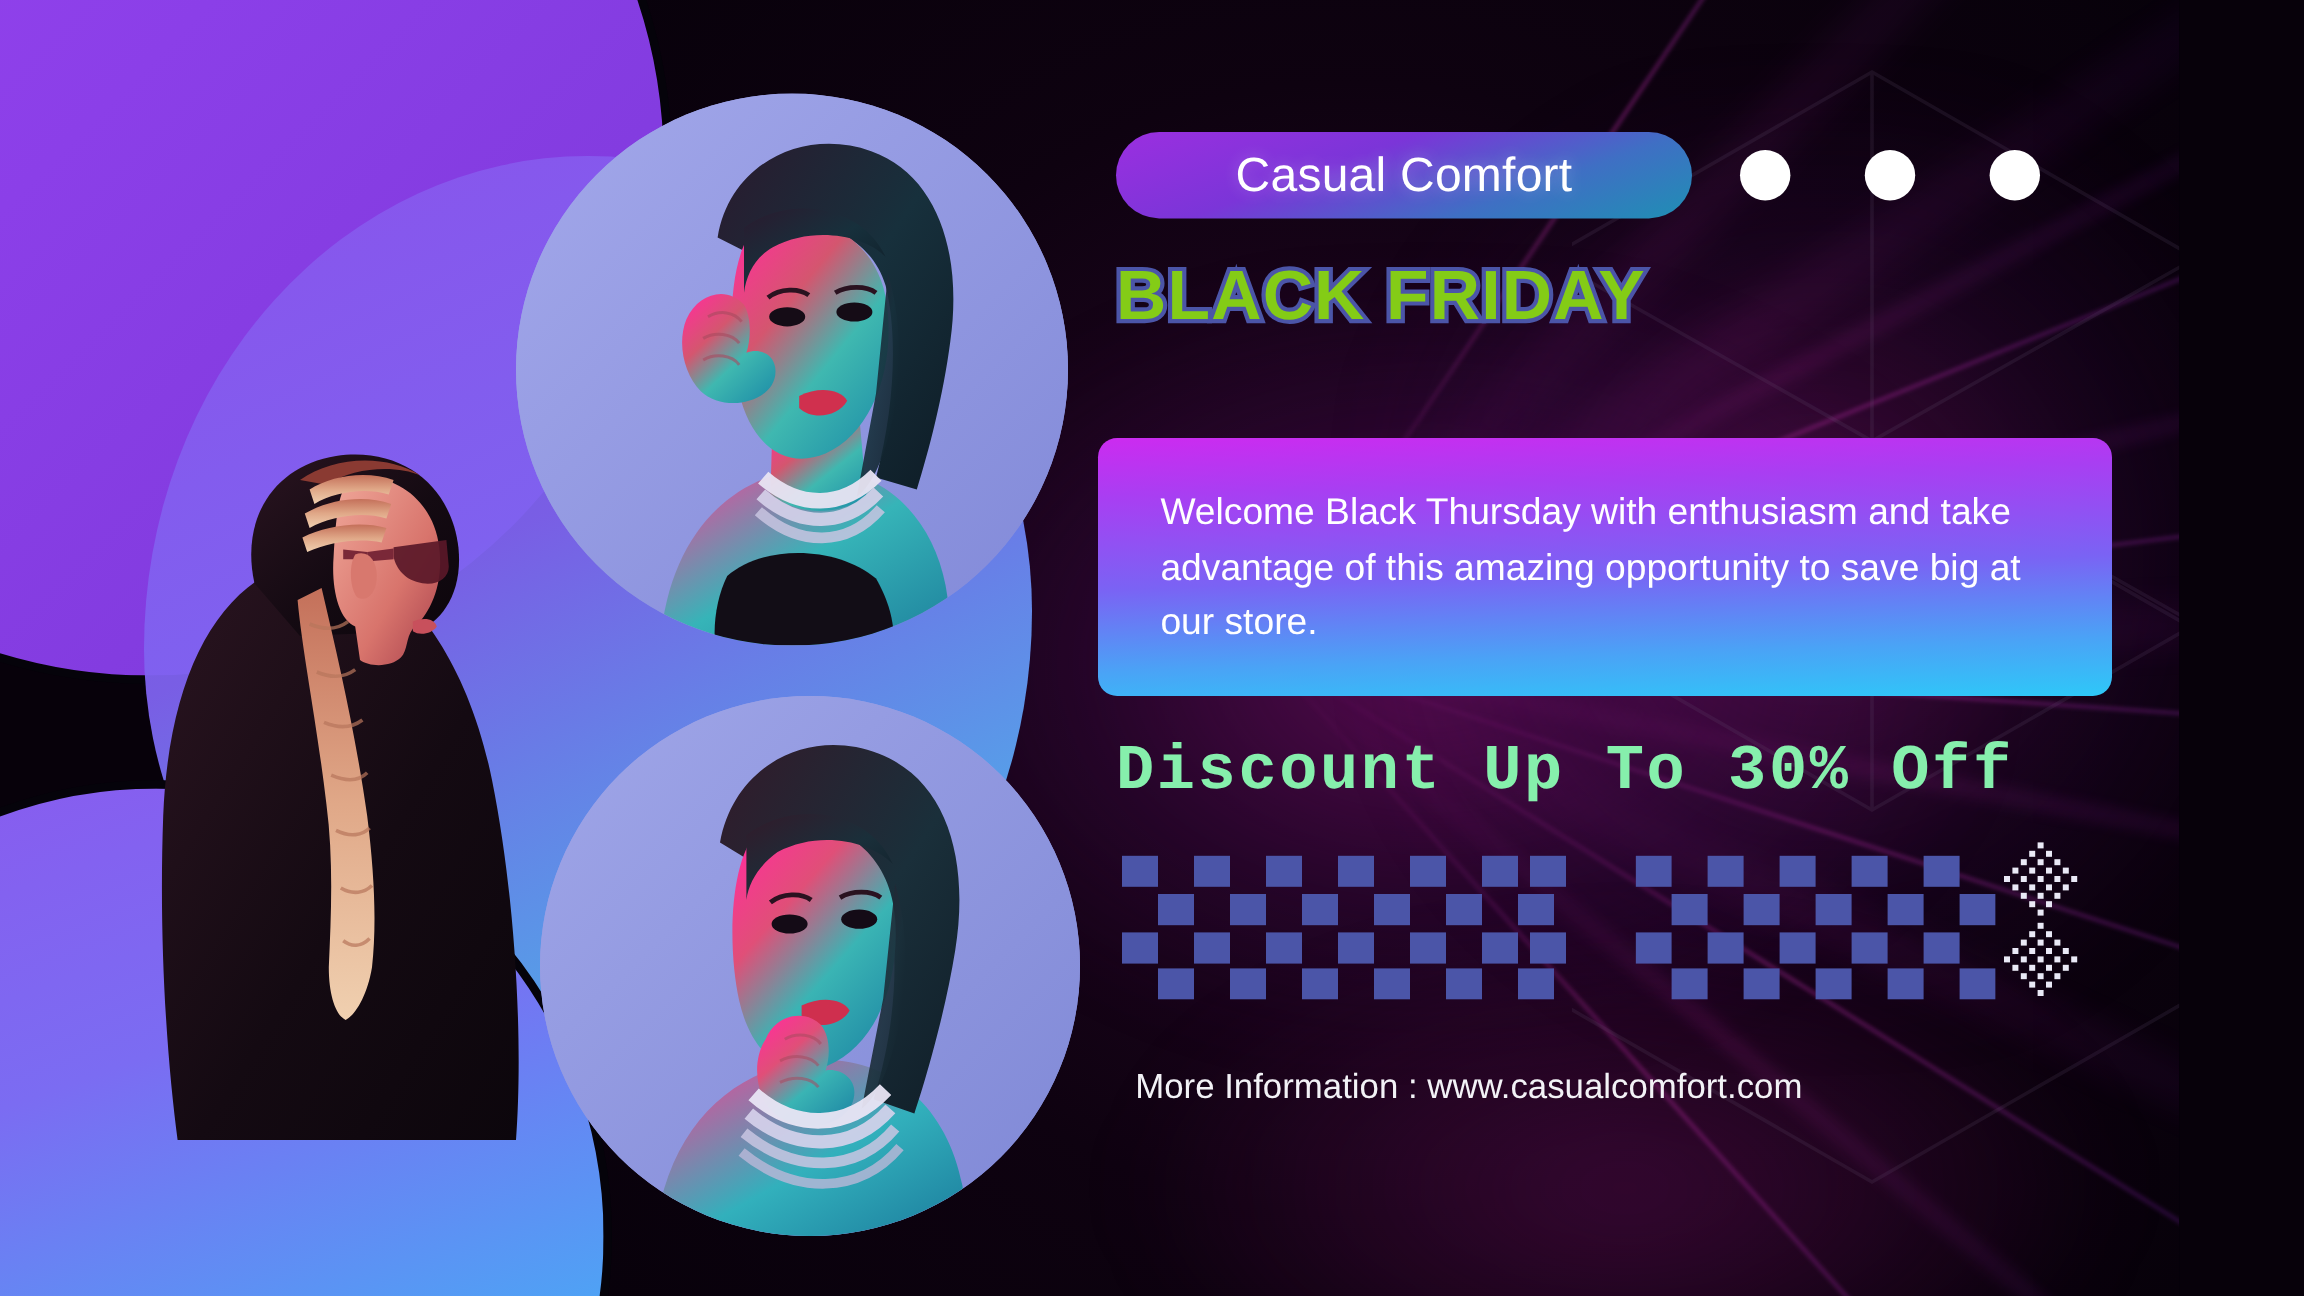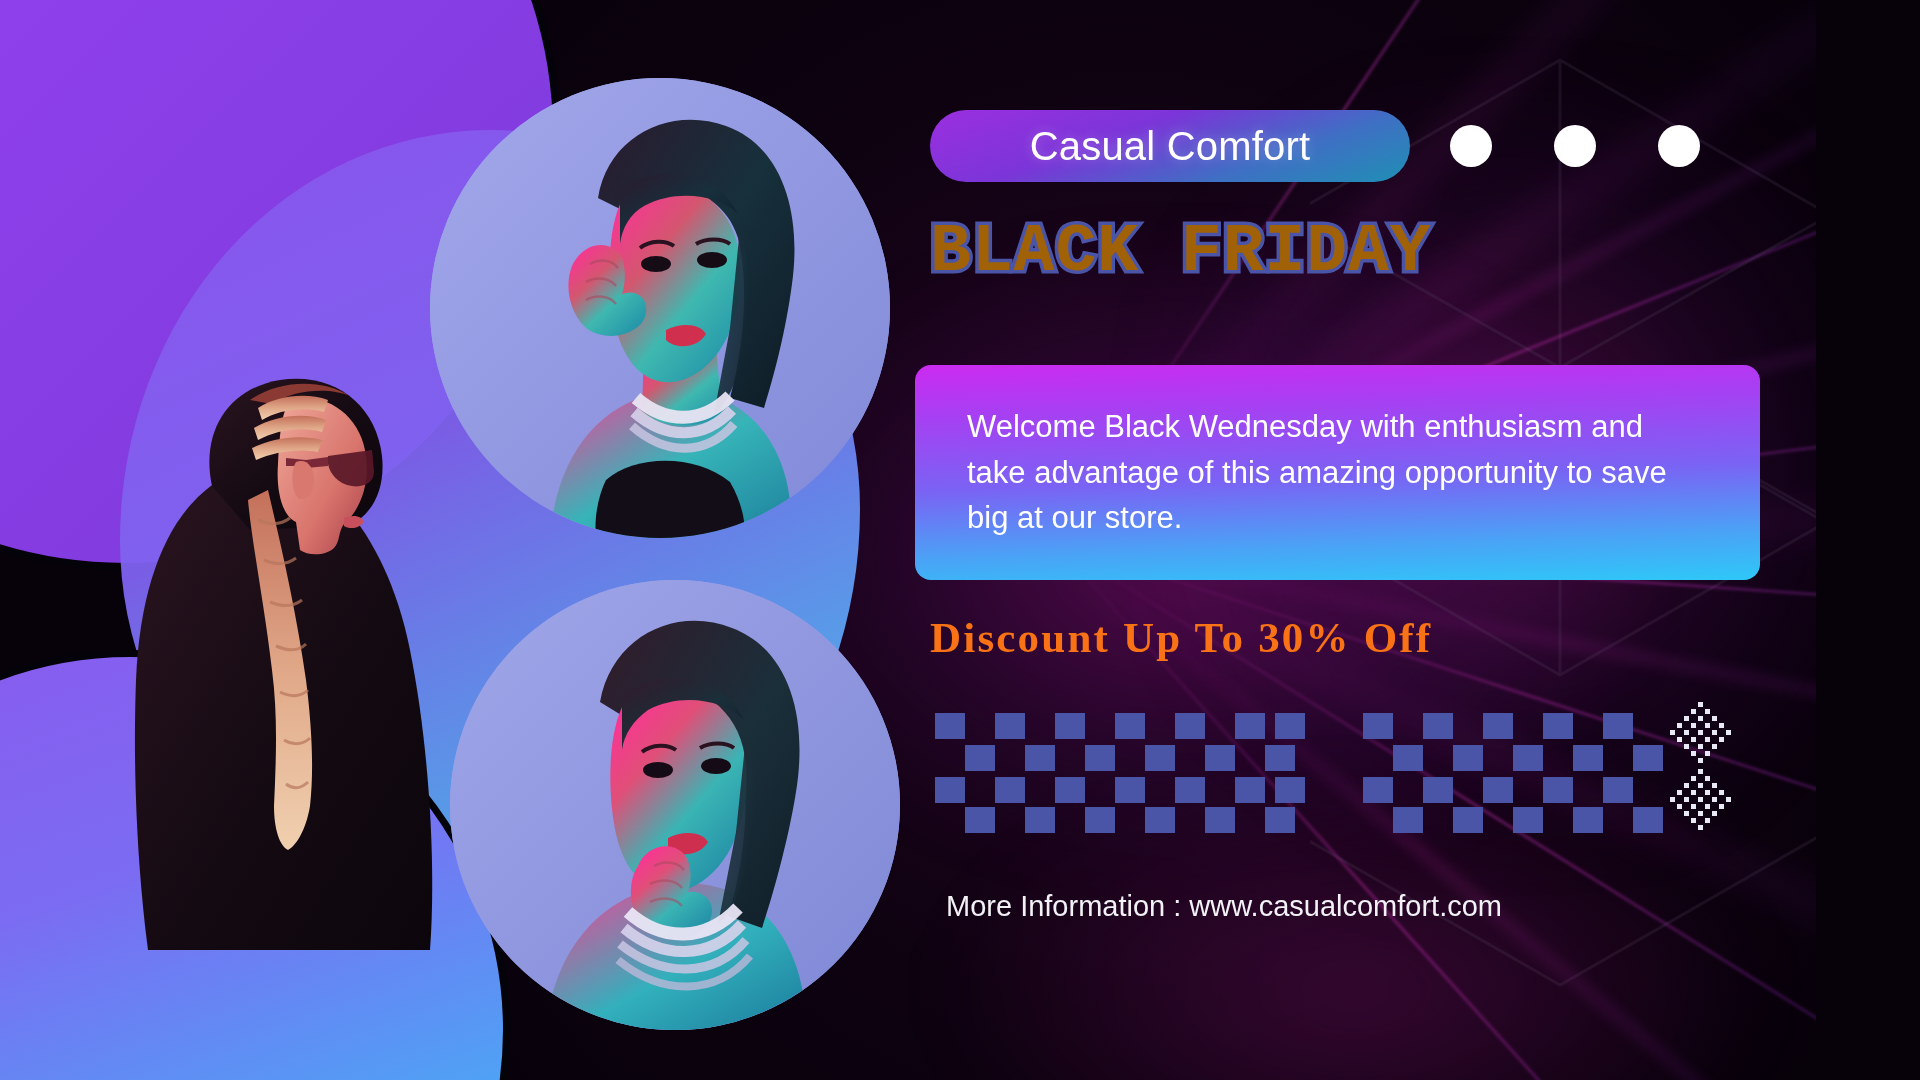--- a/index.html
+++ b/index.html
@@ -113,46 +113,46 @@
   .badge span{
     color:#fff; font-size:40px; font-weight:400; letter-spacing:.2px;
     text-shadow:0 0 12px rgba(255,255,255,.25);
   }
 
   .dots{ position:absolute; left:520px; top:125px; display:flex; gap:62px; }
   .dot{ width:42px; height:42px; border-radius:50%; background:#fff; }
 
   .headline{
     position:absolute; left:0; top:218px; width:830px;
-    font-size:68px; font-weight:700; letter-spacing:1px;
-    color:#a16207; line-height:1;
+    font-size:58px; font-weight:700; letter-spacing:1px;
+    color:#84cc16; line-height:1;
     -webkit-text-stroke:7px #4b55a8;
     paint-order:stroke fill;
-    font-family:Liberation Mono, monospace;
+    font-family:Liberation Sans, sans-serif;
     white-space:nowrap;
   }
 
   .desc-panel{
     position:absolute; left:-15px; top:365px;
     width:845px; height:215px;
     border-radius:16px;
     background:linear-gradient(178deg,#cc2bf0 0%,#a93ef2 20%,#7a63f4 52%,#4aa3f6 80%,#2ec8f8 100%);
     display:flex; align-items:center;
     padding:0 0 0 52px;
   }
   .desc-panel p{
     color:#ffffff; font-size:31px; line-height:1.48; font-weight:400;
     max-width:720px;
   }
 
   .discount{
     position:absolute; left:0; top:613px;
-    color:#f97316; font-size:43px; font-weight:700;
+    color:#86efac; font-size:53px; font-weight:700;
     letter-spacing:2.2px;
-    font-family:Liberation Serif, serif;
+    font-family:Liberation Mono, monospace;
     white-space:nowrap;
   }
 
   .checker-wrap{ position:absolute; left:5px; top:713px; display:flex; gap:58px; }
   .checker{ display:block; }
 
   .diamond{ position:absolute; left:728px; top:700px; }
 
   .footer{
     position:absolute; left:16px; top:890px;
@@ -413,21 +413,21 @@
 
     <div class="dots">
       <div class="dot"></div>
       <div class="dot"></div>
       <div class="dot"></div>
     </div>
 
     <div class="headline">BLACK FRIDAY</div>
 
     <div class="desc-panel">
-      <p>Welcome Black Wednesday with enthusiasm and take advantage of this amazing opportunity to save big at our store.</p>
+      <p>Welcome Black Thursday with enthusiasm and take advantage of this amazing opportunity to save big at our store.</p>
     </div>
 
     <div class="discount">Discount Up To 30% Off</div>
 
     <div class="checker-wrap">
       <svg class="checker" width="370" height="120" viewBox="0 0 370 120">
         <g fill="#4b55a8">
           <rect x="0" y="0" width="30" height="26"></rect>
             <rect x="60" y="0" width="30" height="26"></rect>
           <rect x="120" y="0" width="30" height="26"></rect>

